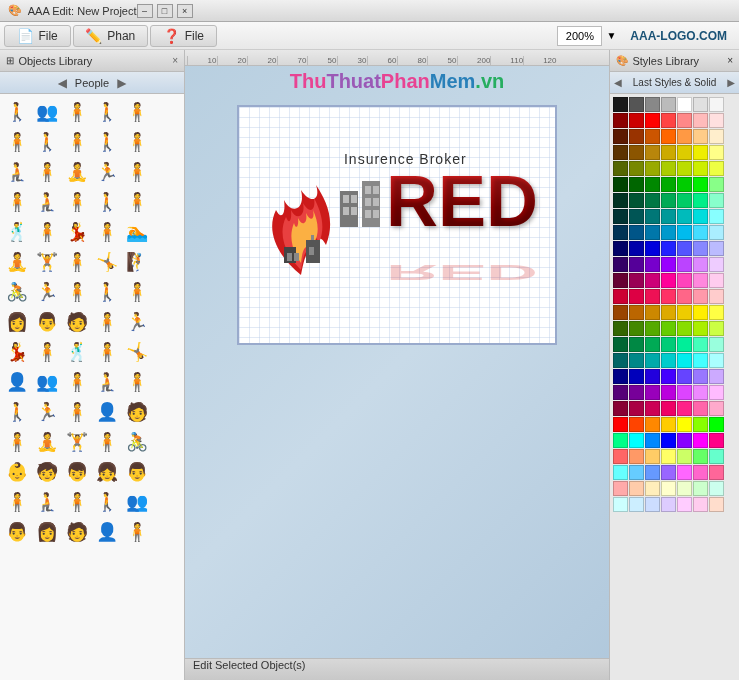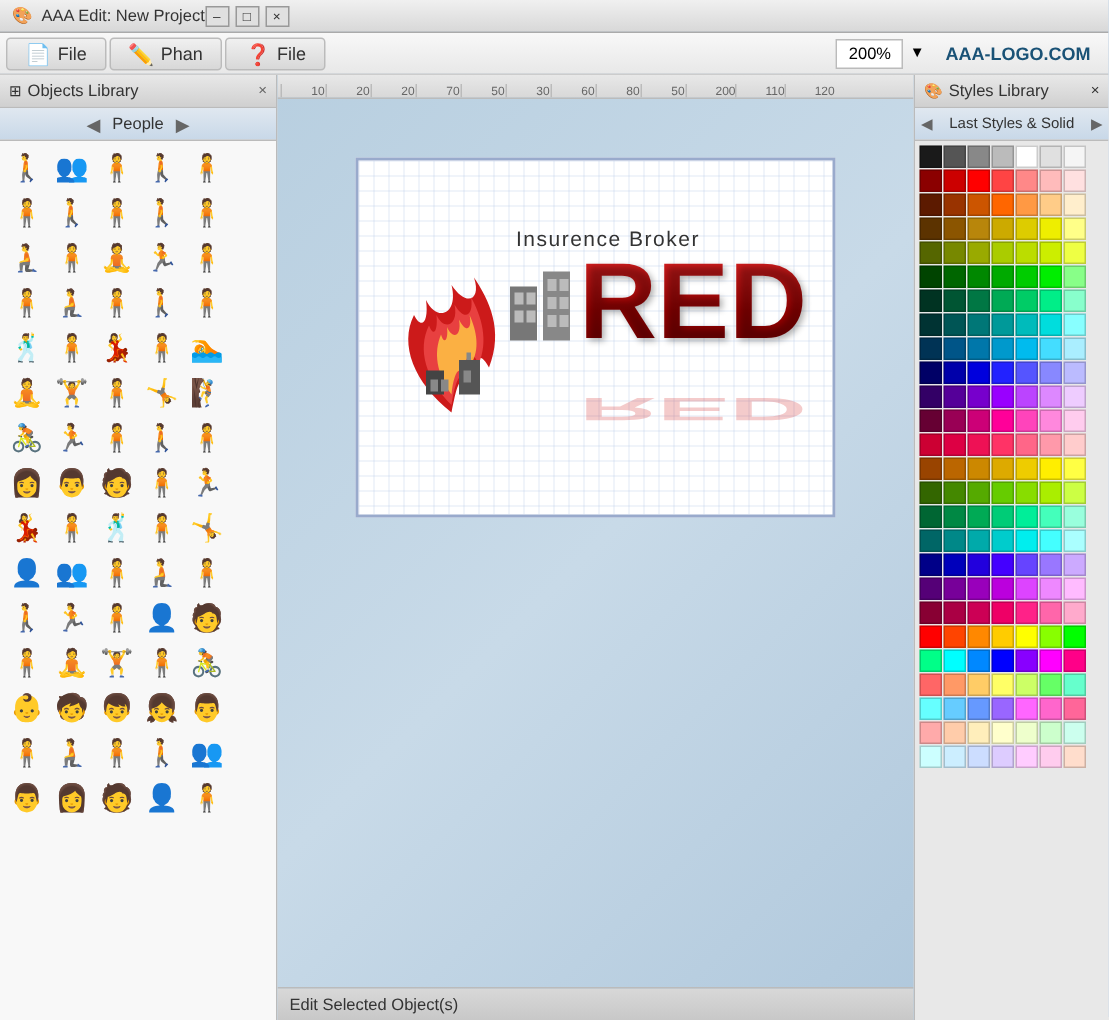--- a/index.html
+++ b/index.html
@@ -217,21 +217,21 @@
       text-shadow: 2px 2px 4px rgba(0,0,0,0.3);
       position: relative;
     }
 
     #bottom-bar {
       position: absolute;
       bottom: 0; left: 0; right: 0;
       height: 22px;
       background: linear-gradient(to bottom, #d8d8d8, #c8c8c8);
       border-top: 1px solid #bbb;
-      display: flex; align-items: center;
+      display: flex; align-items: flex-start;
       padding: 0 8px; font-size: 11px; color: #333;
     }
 
     
     #styles-panel {
       width: 130px;
       background: #f0f0f0;
       border-left: 1px solid #bbb;
       display: flex;
       flex-direction: column;
@@ -446,20 +446,23 @@
         <div class="ruler-mark">30</div>
         <div class="ruler-mark">60</div>
         <div class="ruler-mark">80</div>
         <div class="ruler-mark">50</div>
         <div class="ruler-mark">200</div>
         <div class="ruler-mark">110</div>
         <div class="ruler-mark">120</div>
       </div>
     </div>
 
+    <div id="watermark">
+      <span class="wm-thu">Thu</span><span class="wm-thuat">Thuat</span><span class="wm-phan">Phan</span><span class="wm-mem">Mem</span><span style="color:#27ae60">.</span><span class="wm-vn">vn</span>
+    </div>
 
     <div id="logo-canvas">
       <div class="logo-inner">
 
         <div class="logo-flame">
           <svg viewBox="0 0 90 120" width="90" height="120">
 
             <path d="M45,110 C20,90 10,65 20,45 C25,55 30,50 28,35 C35,50 50,45 45,25 C55,40 65,35 60,20 C70,35 80,55 70,80 C65,70 60,72 62,82 C55,75 50,78 55,90 C50,85 48,95 45,110 Z" fill="#cc1a1a"></path>
 
             <path d="M45,105 C28,88 22,68 30,52 C33,60 36,56 35,45 C40,56 50,52 47,38 C54,50 60,45 58,33 C65,46 70,62 63,78 C60,70 57,72 59,80 C54,74 51,77 54,87 C50,82 47,92 45,105 Z" fill="#e84040"></path>

